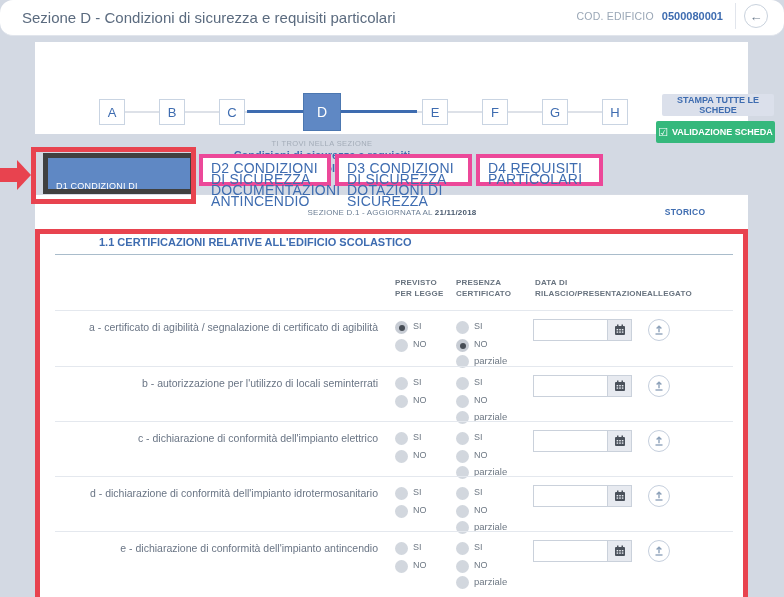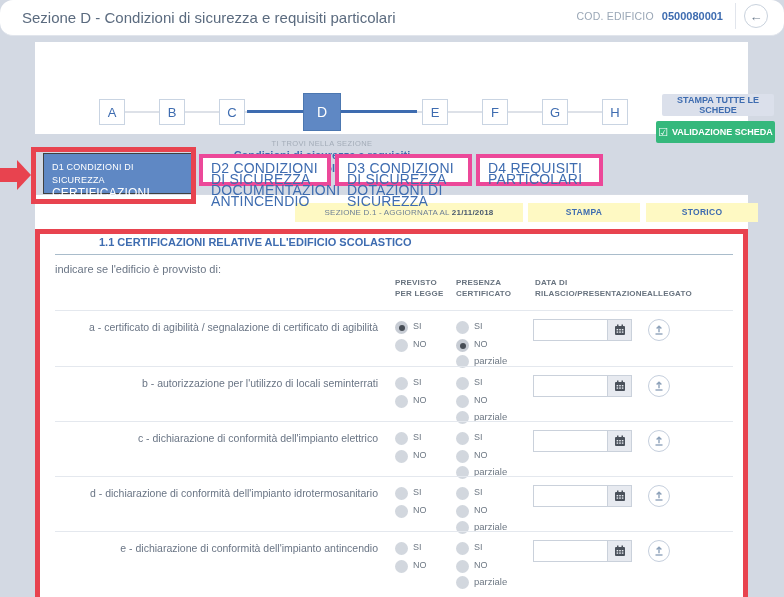--- a/index.html
+++ b/index.html
@@ -23,29 +23,29 @@
   .step-box { position:absolute; top:57px; width:26px; height:26px; background:#fff; border:1px solid #c9d4e2; display:flex; align-items:center; justify-content:center; font-size:13px; color:#3e6cb0; cursor:pointer; }
   .step-box.active { top:51px; width:38px; height:38px; background:#5f88c4; border:1px solid #4c77b0; color:#ffffff; font-size:14px; }
   .you-are-here { position:absolute; left:157px; top:97px; width:260px; text-align:center; font-size:7.5px; letter-spacing:.4px; color:#a3acb8; }
   .section-name { position:absolute; left:177px; top:107px; width:220px; text-align:center; font-size:11px; font-weight:bold; color:#3e6cb0; line-height:13px; }
   .btn-light { position:absolute; left:627px; top:52px; width:112px; height:22px; background:#dbe0eb; border:none; border-radius:2px; color:#3e6cb0; font-weight:bold; font-size:9px; font-family:inherit; cursor:pointer; }
   .btn-green { position:absolute; left:621px; top:79px; width:119px; height:22px; background:#35b87c; border:none; border-radius:2px; color:#ffffff; font-weight:bold; font-size:9px; font-family:inherit; cursor:pointer; display:flex; align-items:center; justify-content:center; gap:4px; }
   .btn-green .chk { font-size:11px; font-weight:normal; }
 
   
   .tab { position:absolute; top:154px; height:32px; background:#ffffff; border:4px solid #ec4899; color:#3e6cb0; font-size:14px; line-height:11px; padding:5px 8px 0 8px; letter-spacing:.2px; cursor:pointer; z-index:4; }
-  .tab.active { top:153px; height:41px; background:#5f88c4; border:1px solid #404040; color:#ffffff; font-size:9px; line-height:13px; padding-top:7px; z-index:5; }
+  .tab.active { top:153px; height:41px; background:#5f88c4; border:5px solid #404040; color:#ffffff; font-size:9px; line-height:13px; padding-top:22px; z-index:5; }
   .tab .l2 { display:block; }
   .tab.active .l2 { font-size:12px; }
 
   
   .main-panel { position:absolute; left:35px; top:194px; width:713px; height:403px; background:#ffffff; border-top:1px solid #d6dbe4; z-index:1; }
 
   
-  .bar-item { position:absolute; top:203px; height:19px; background:#fef9c3; text-align:center; line-height:19px; z-index:2;margin-left:17px; }
+  .bar-item { position:absolute; top:203px; height:19px; background:#ffffff; text-align:center; line-height:19px; z-index:2; }
   .bar-status { left:278px; width:228px; font-size:8px; color:#6c7f95; letter-spacing:.2px; }
   .bar-status b { color:#4a5a6e; }
   .bar-btn { width:112px; font-size:8.5px; font-weight:bold; color:#3e6cb0; cursor:pointer; letter-spacing:.3px; }
 
   
   .sec-title { position:absolute; left:55px; top:236px; font-size:11px; font-weight:bold; color:#3e6cb0; z-index:2;margin-left:44px; }
   .sec-underline { position:absolute; left:55px; top:254px; width:678px; height:1px; background:#a9bccb; z-index:2; }
   .intro { position:absolute; left:55px; top:263px; font-size:11px; color:#6a7585; z-index:2; }
 
   .colhead { position:absolute; font-size:8px; font-weight:bold; color:#68737f; line-height:11px; letter-spacing:.2px; z-index:2; }
@@ -122,26 +122,24 @@
     <span class="l2">DOTAZIONI DI SICUREZZA</span>
   </div>
   <div class="tab" style="left:476px; width:127px">
     <span>D4 REQUISITI PARTICOLARI</span>
     <span class="l2"></span>
   </div>
 
   <div class="bar-item bar-status">
     <span>SEZIONE D.1 - AGGIORNATA AL </span><b>21/11/2018</b>
   </div>
-  <div class="bar-item bar-btn" style="left:511px">STAMPA</div>
   <div class="bar-item bar-btn" style="left:629px">STORICO</div>
 
   <div class="sec-title">1.1 CERTIFICAZIONI RELATIVE ALL'EDIFICIO SCOLASTICO</div>
   <div class="sec-underline"></div>
-  <div class="intro">indicare se l'edificio è provvisto di:</div>
 
   <div class="colhead" style="left:395px; top:277px">
     <span>PREVISTO</span><br><span>PER LEGGE</span>
   </div>
   <div class="colhead" style="left:456px; top:277px">
     <span>PRESENZA</span><br><span>CERTIFICATO</span>
   </div>
   <div class="colhead" style="left:535px; top:277px">
     <span>DATA DI</span><br><span>RILASCIO/PRESENTAZIONE</span>
   </div>

